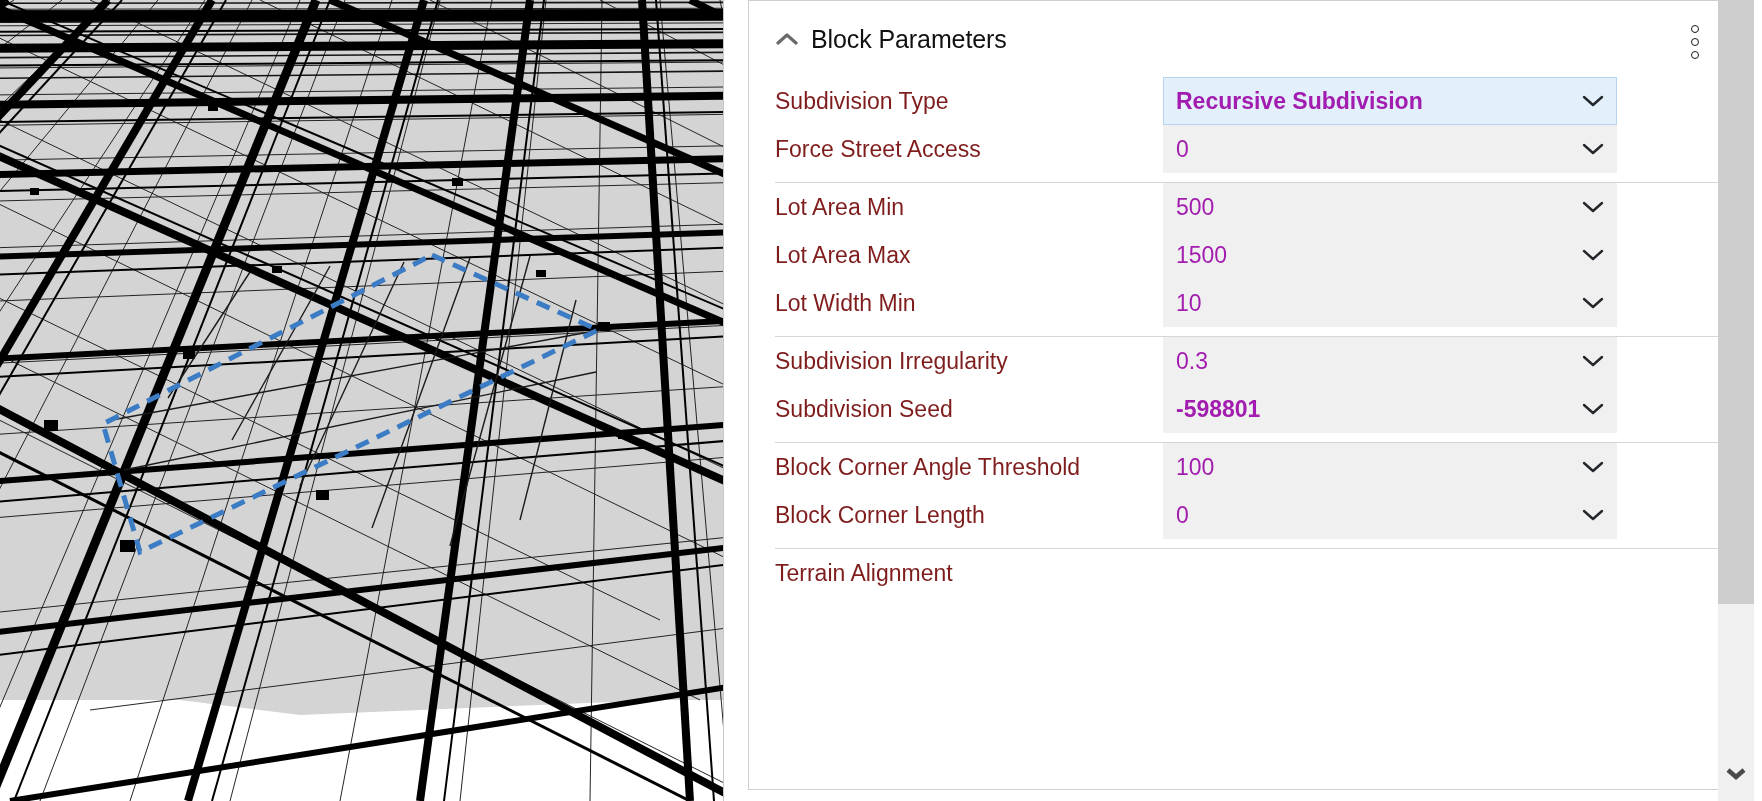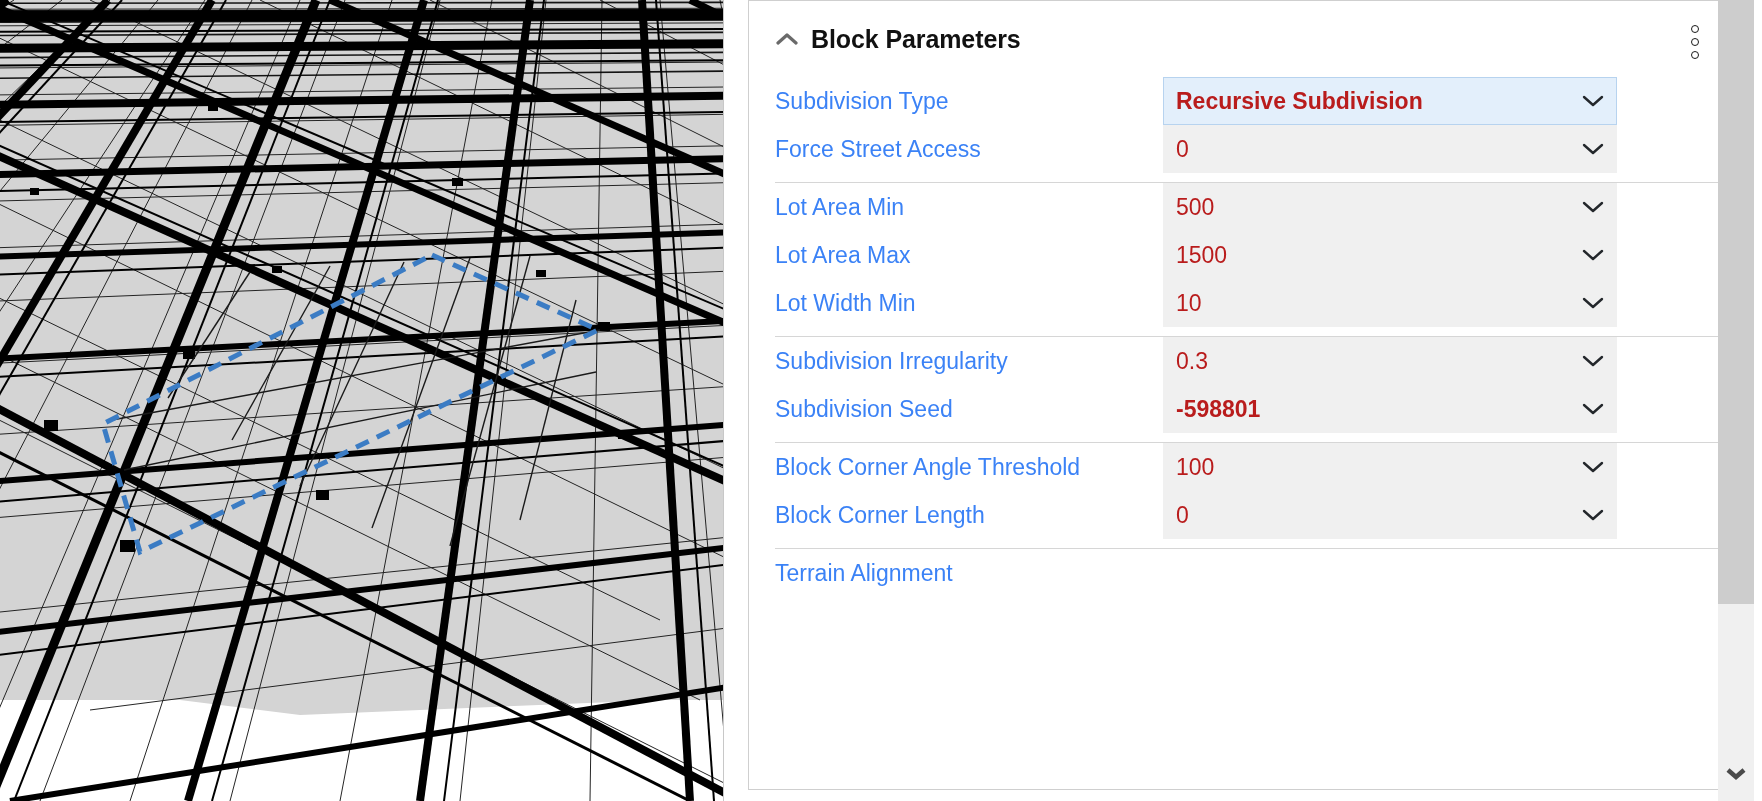--- a/index.html
+++ b/index.html
@@ -54,21 +54,21 @@
   }
   .collapse-chevron {
     width: 24px; height: 24px;
     display: flex; align-items: center; justify-content: center;
     margin-right: 12px;
     cursor: pointer;
   }
   .collapse-chevron svg { display:block; }
   .panel-title {
     font-size: 25px;
-    font-weight: bold;
+    font-weight: normal;
     color: #111111;
     letter-spacing: -0.1px;
     white-space: nowrap;
   }
   .kebab {
     position: absolute;
     right: 22px; top: 24px;
     width: 16px; height: 34px;
     display: flex; flex-direction: column;
     align-items: center; justify-content: space-between;
@@ -100,36 +100,36 @@
     display: flex;
     align-items: stretch;
     height: 48px;
   }
   .row-label {
     flex: 0 0 414px;
     display: flex;
     align-items: center;
     padding-left: 26px;
     font-size: 23px;
-    color: #3b82f6;
+    color: #7f1d1d;
     white-space: nowrap;
   }
   .row-field {
     position: relative;
     flex: 0 0 454px;
     display: flex;
     align-items: center;
     background: #f0f0f0;
     padding-left: 12px;
     padding-right: 46px;
     border: 1px solid transparent;
   }
   .row-field .val {
     font-size: 23px;
-    color: #b91c1c;
+    color: #a21caf;
     white-space: nowrap;
     overflow: hidden;
     text-overflow: ellipsis;
   }
   .row-field.selected {
     background: #e3effb;
     border: 1px solid #b7d3ef;
   }
   .row-field.selected .val { font-weight: bold; }
   .row-field.bold .val { font-weight: bold; }

